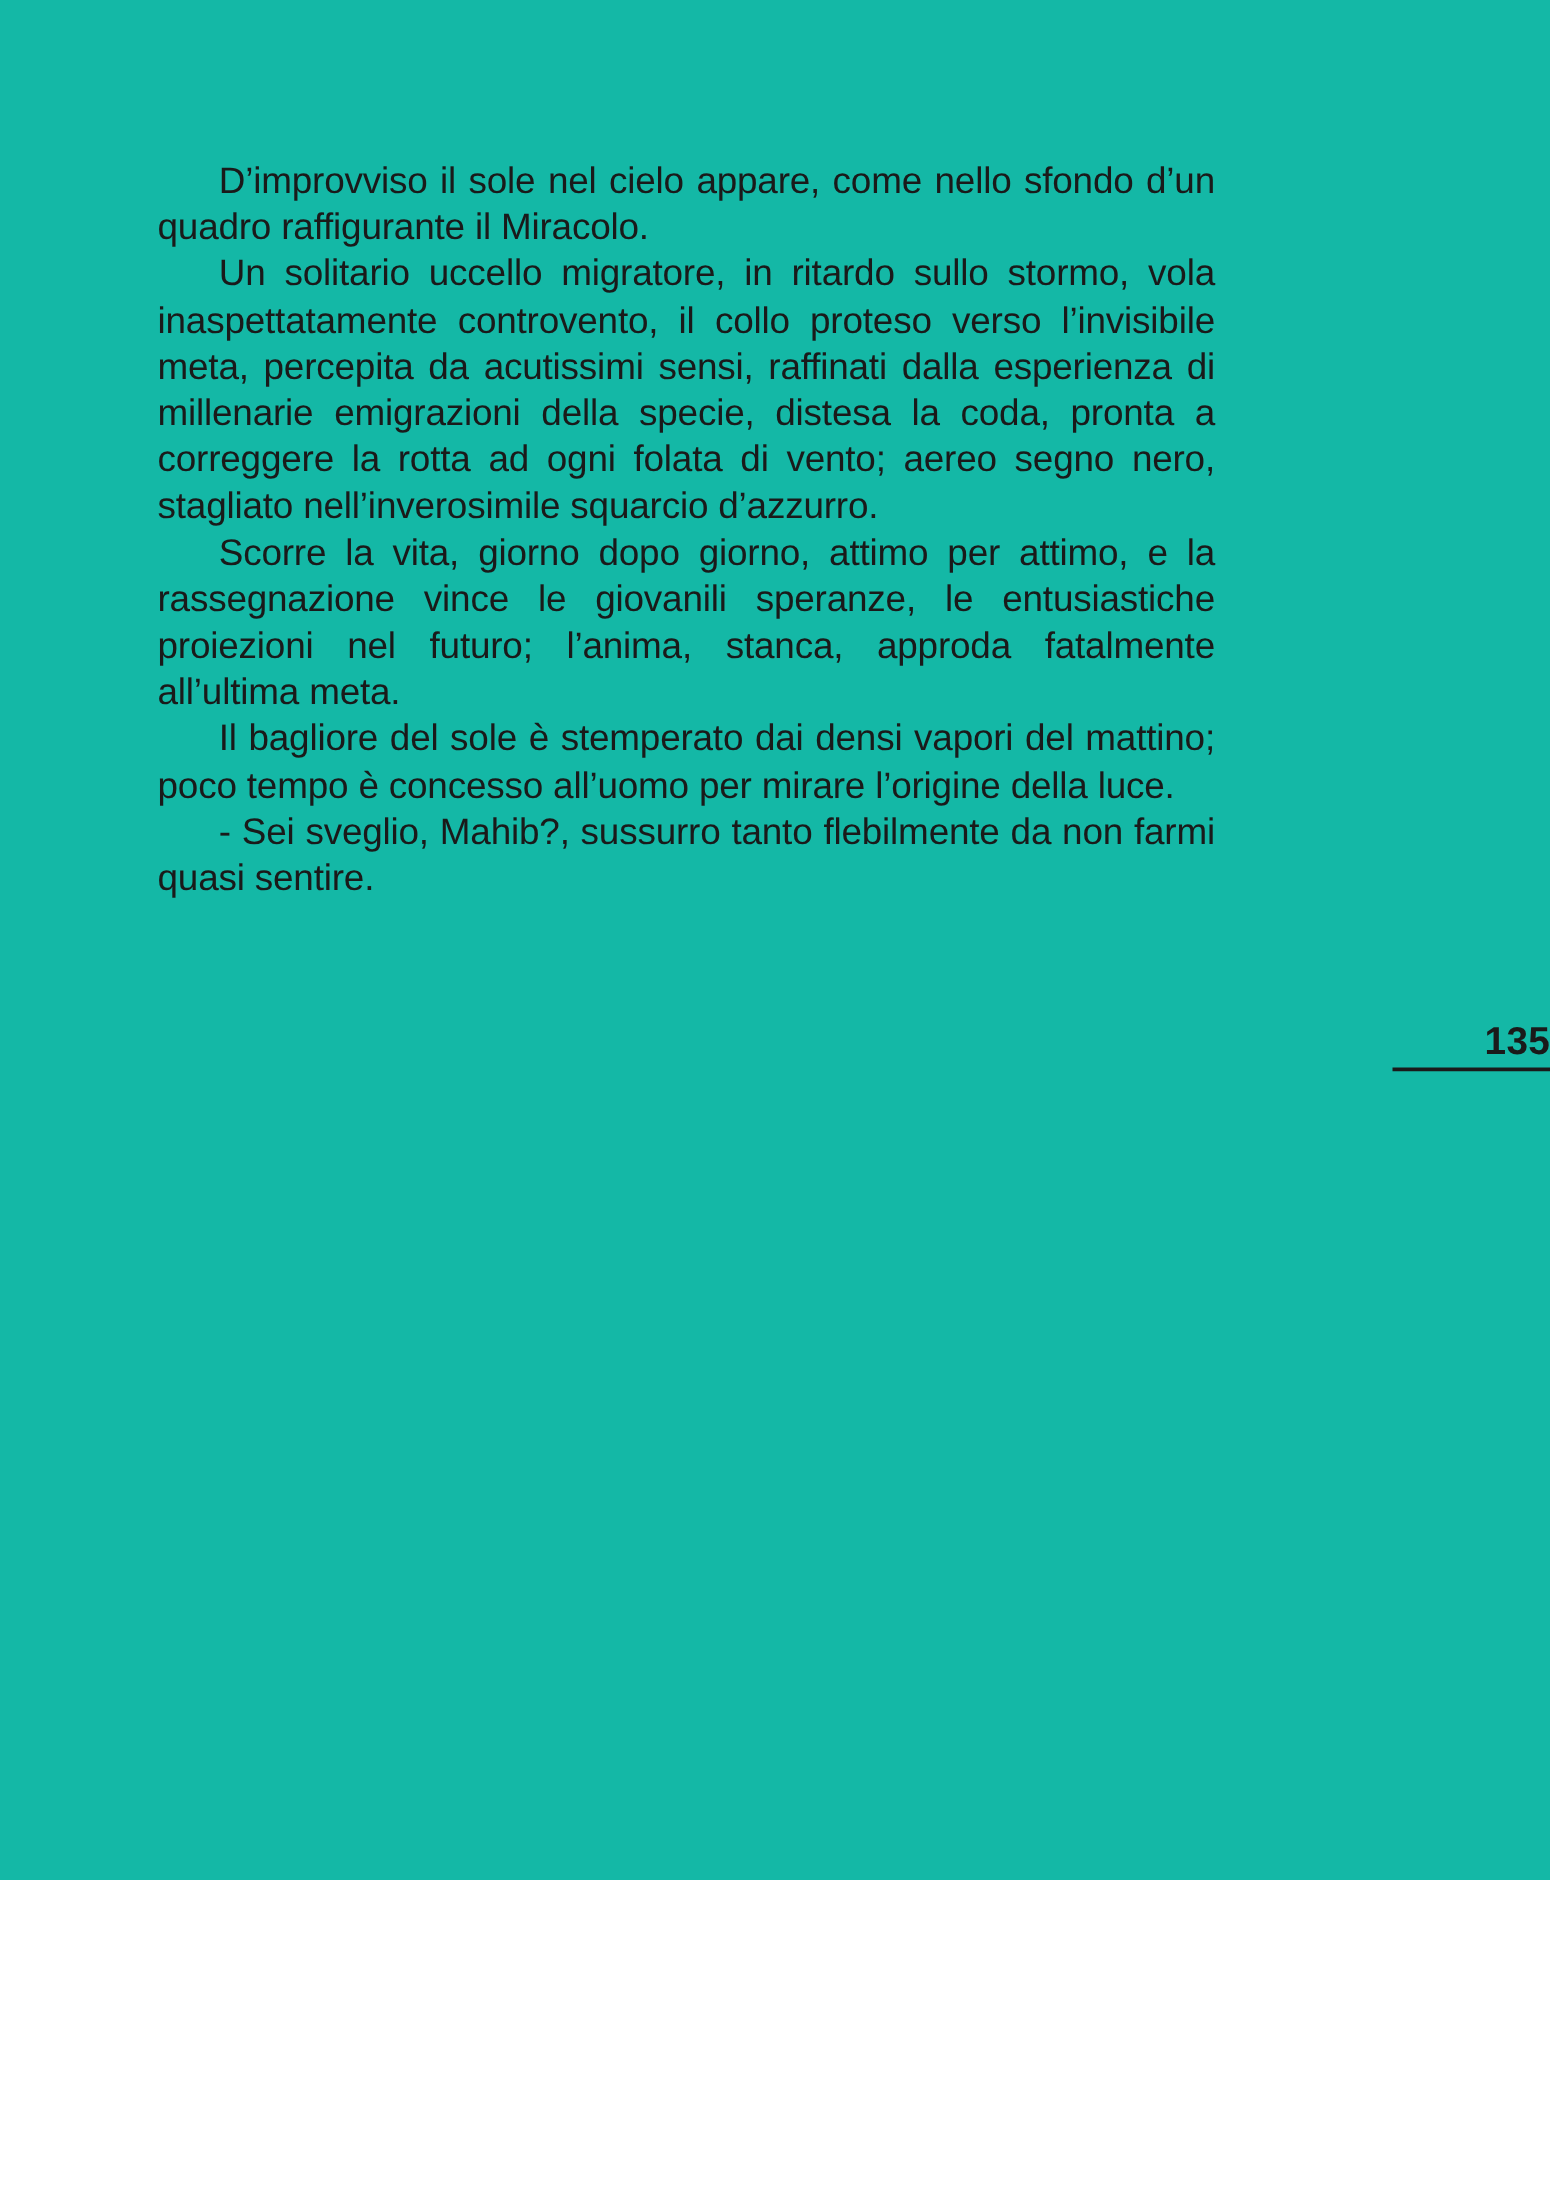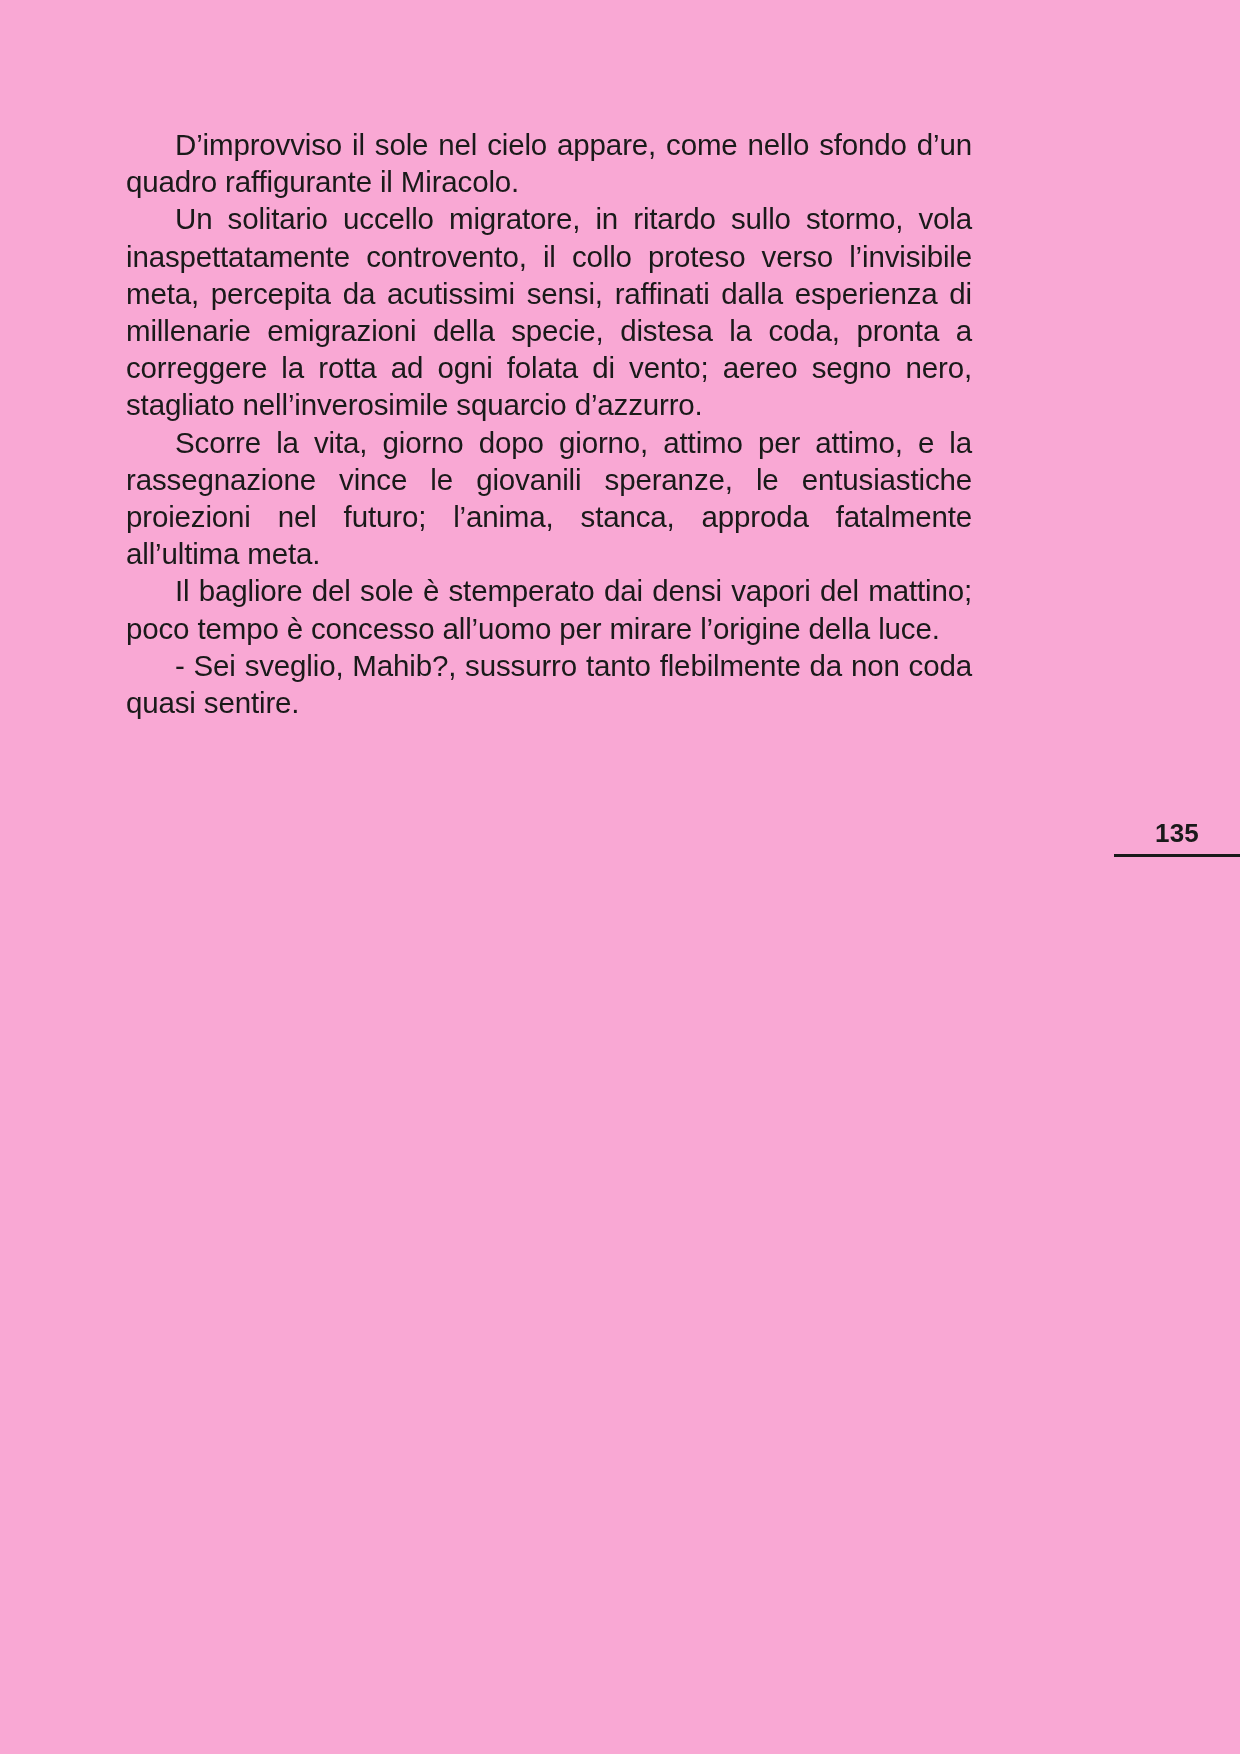--- a/index.html
+++ b/index.html
@@ -4,22 +4,22 @@
 <style>
   html, body {
     margin: 0;
     padding: 0;
     background: #ffffff;
   }
 
   .page {
     position: relative;
     width: 1240px;
-    height: 1754px;
-    background: #f9a8d4;
+    height: 1504px;
+    background: #14b8a6;
     overflow: hidden;
     font-family: "Liberation Sans", "DejaVu Sans", sans-serif;
   }
 
   
   .textblock {
     position: absolute;
     left: 126px;
     top: 126px;
     width: 846px;
@@ -43,48 +43,48 @@
 
   
   .folio {
     position: absolute;
     left: 1114px;
     top: 818px;
     width: 126px;
   }
 
   .folio-number {
-    font-size: 26px;
+    font-size: 31px;
     font-weight: 700;
     color: #1a1a1a;
     line-height: 30px;
     letter-spacing: 0.2px;
     display: block;
-    text-align: center;
+    text-align: right;
   }
 
   .folio-rule {
     display: block;
     width: 126px;
     height: 2.5px;
     background: #1a1a1a;
     margin-top: 6px;
   }
 </style>
 </head>
 <body>
 
 <div class="page">
 
   <div class="textblock">
     <p class="para">D’improvviso il sole nel cielo appare, come nello sfondo d’un quadro raffigurante il Miracolo.</p>
     <p class="para">Un solitario uccello migratore, in ritardo sullo stormo, vola inaspettatamente controvento, il collo proteso verso l’invisibile meta, percepita da acutissimi sensi, raffinati dalla esperienza di millenarie emigrazioni della specie, distesa la coda, pronta a correggere la rotta ad ogni folata di vento; aereo segno nero, stagliato nell’inverosimile squarcio d’azzurro.</p>
     <p class="para">Scorre la vita, giorno dopo giorno, attimo per attimo, e la rassegnazione vince le giovanili speranze, le entusiastiche proiezioni nel futuro; l’anima, stanca,  approda fatalmente all’ultima meta.</p>
     <p class="para">Il bagliore del sole è stemperato dai densi vapori del mattino; poco tempo è concesso all’uomo per mirare l’origine della luce.</p>
-    <p class="para">- Sei sveglio, Mahib?, sussurro tanto flebilmente da non coda quasi sentire.</p>
+    <p class="para">- Sei sveglio, Mahib?, sussurro tanto flebilmente da non farmi quasi sentire.</p>
   </div>
 
   <div class="folio">
     <span class="folio-number">135</span>
     <span class="folio-rule"></span>
   </div>
 
 </div>
 
 </body></html>

